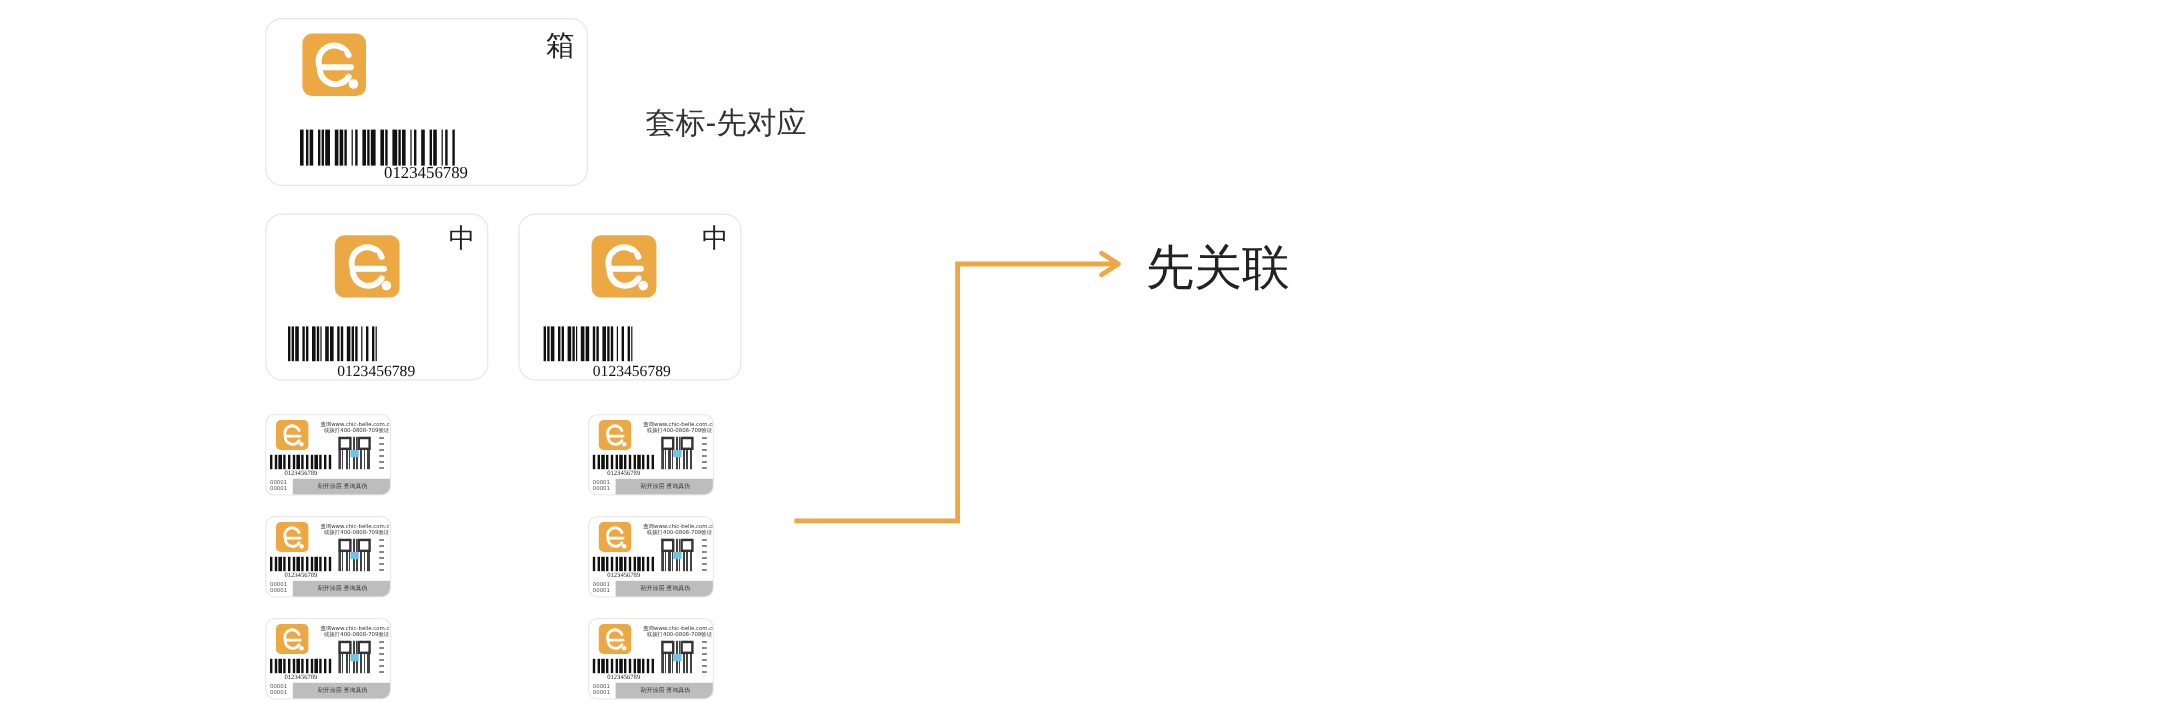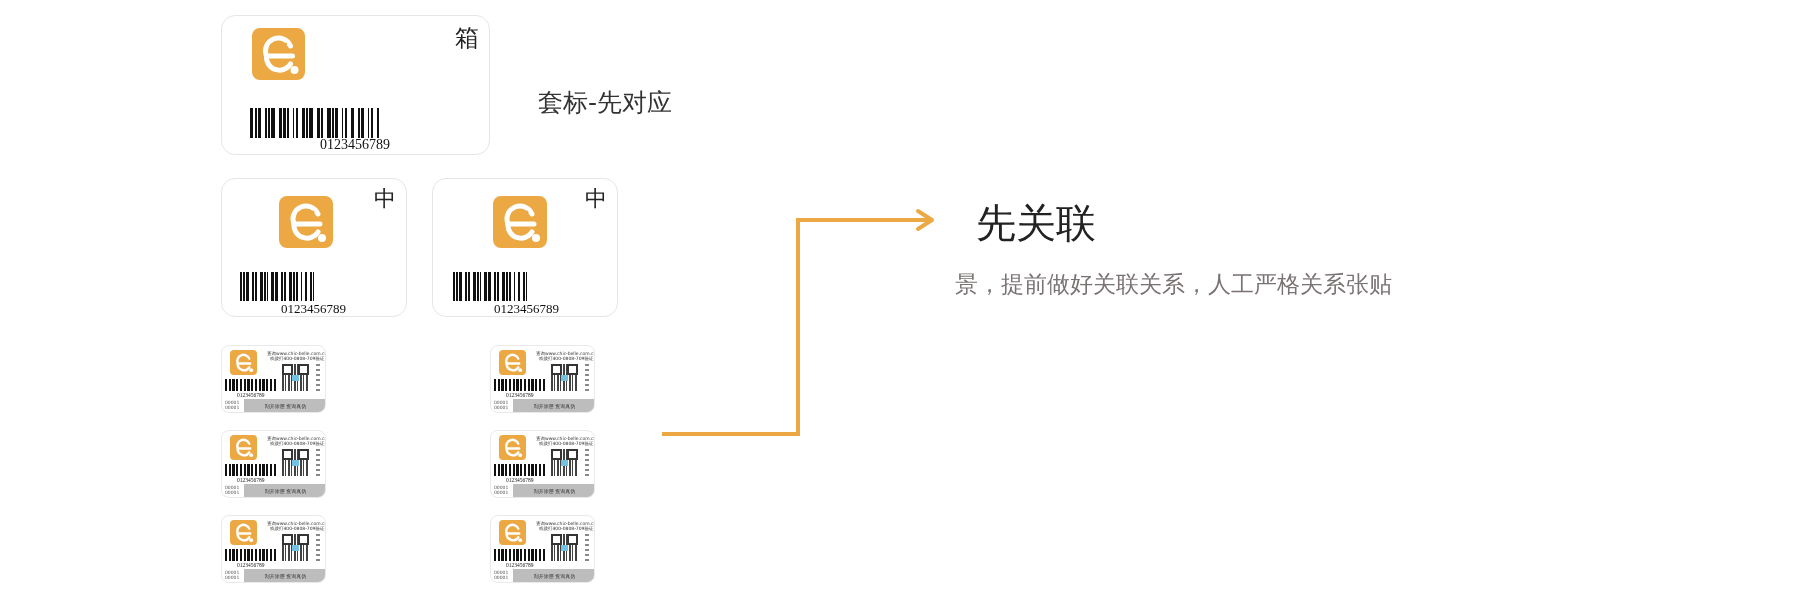--- a/index.html
+++ b/index.html
@@ -8,21 +8,21 @@
   .abs { position:absolute; }
   .card { position:absolute; background:#fff; border:1.5px solid #e6e6e6; border-radius:14px; box-sizing:border-box; }
   .logo { position:absolute; background:#eba843; border-radius:8px; }
   .logo svg { width:100%; height:100%; display:block; }
   .size-char { position:absolute; color:#222; font-family:"DejaVu Serif", serif; }
   .barcode { position:absolute; display:flex; align-items:stretch; }
   .barcode span { display:block; background:#111; height:100%; }
   .barcode i { display:block; height:100%; }
   .code-num { position:absolute; font-family:"Liberation Serif", "DejaVu Serif", serif; color:#111; text-align:center; }
   .caption { color:#333; font-size:25px; }
-  .title { color:#222; font-size:40px; font-weight:500;margin-left:21px; }
+  .title { color:#222; font-size:40px; font-weight:500; }
   .desc { color:#7a7373; font-size:23px; line-height:48px; }
 
   
   .slabel { position:absolute; width:105px; height:68px; background:#fff; border:1px solid #e9e9e9; border-radius:8px; box-sizing:border-box; overflow:hidden; }
   .slabel .logo { left:8px; top:4px; width:27px; height:25px; border-radius:4px; }
   .slabel .tiny { position:absolute; left:45px; font-size:4.5px; color:#333; white-space:nowrap; }
   .slabel .qr { position:absolute; left:60px; top:18px; width:27px; height:27px;
       background:
         repeating-linear-gradient(90deg,#222 0 2px,#fff 2px 3px,#222 3px 4px,#fff 4px 6px),
         #fff; opacity:.85; }
@@ -519,14 +519,13 @@
   </div>
   </div>
 
 <svg class="abs" style="left:0;top:0;" width="1800" height="600">
   <polyline points="662,434 798,434 798,220 930,220" fill="none" stroke="#eba843" stroke-width="4" stroke-linejoin="miter"></polyline>
   <polyline points="918,211 932,220 918,229" fill="none" stroke="#eba843" stroke-width="4" stroke-linecap="round" stroke-linejoin="round"></polyline>
 </svg>
 
 <div class="abs title" style="left:955px;top:196px;">先关联</div>
 <div class="abs desc" style="left:955px;top:260px;width:640px;">
-  <div>景，提前做好关联关系，人工严格关系张贴</div>
 </div>
 
 </body></html>

